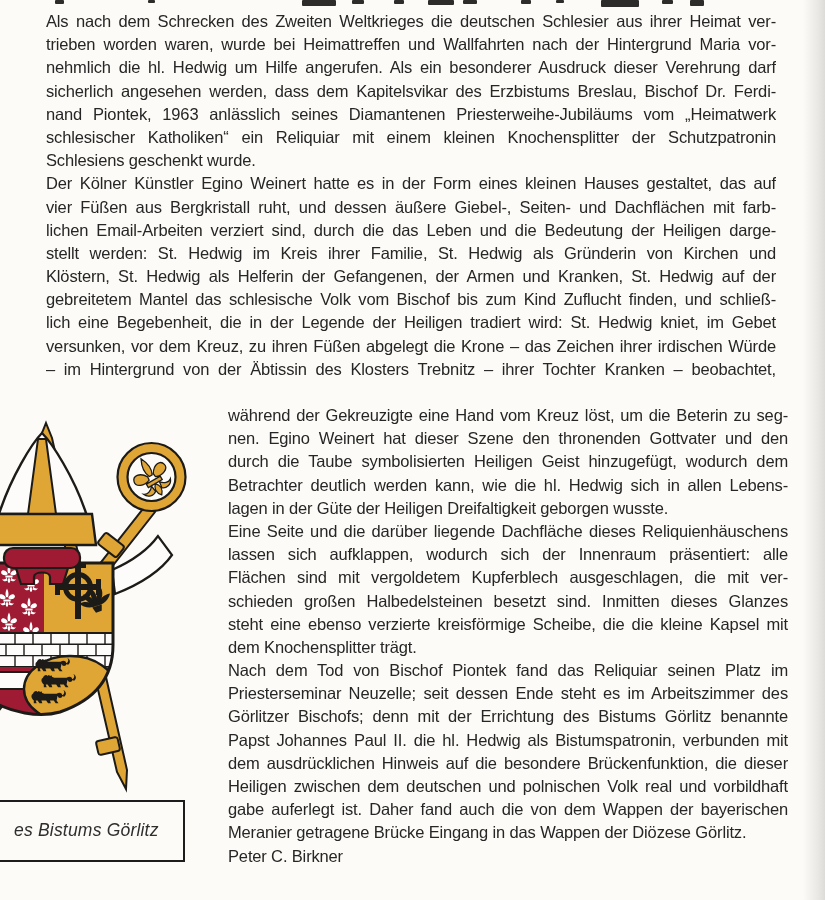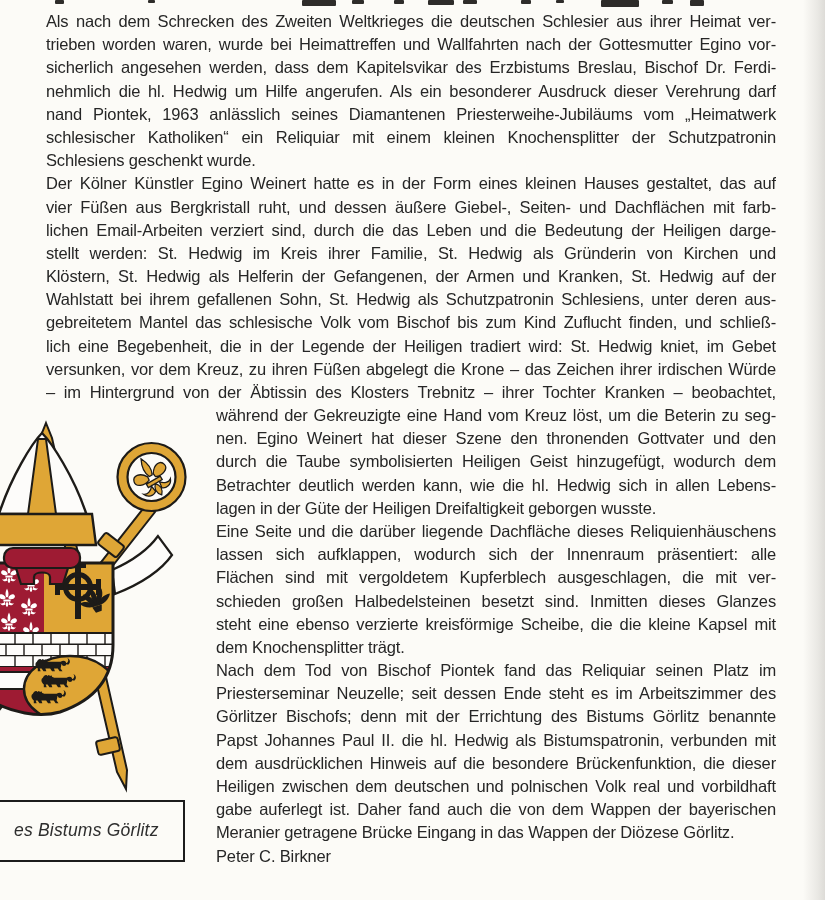--- a/index.html
+++ b/index.html
@@ -4,21 +4,21 @@
 <style>
   html,body{margin:0;padding:0;}
   body{width:825px;height:900px;overflow:hidden;background:#e7e5e0;}
   .page{position:relative;width:825px;height:900px;background:var(--paper,#FCFBF7);overflow:hidden;
         font-family:"Liberation Sans",sans-serif;color:var(--ink,#262626);}
   .scan-edge{position:absolute;top:0;right:0;width:22px;height:900px;
         background:linear-gradient(to right,rgba(0,0,0,0) 0%,rgba(60,55,50,0.10) 70%,rgba(60,55,50,0.16) 100%);}
   .frag{position:absolute;top:0;background:#2e2c2a;border-radius:1px;}
   .textblock{position:absolute;font-size:16.5px;letter-spacing:-0.15px;}
   .full-block{left:46px;top:10px;width:730px;}
-  .col-block{left:216px;top:404px;width:560px;}
+  .col-block{left:228px;top:404px;width:560px;}
   .line{height:23.2px;line-height:23.2px;white-space:pre;overflow:visible;}
   .line.j{text-align:justify;text-align-last:justify;white-space:normal;height:23.2px;overflow:hidden;}
   .line.l{text-align:left;}
   .line.r{text-align:left;}
   .coa{position:absolute;left:0;top:415px;width:210px;height:380px;}
   .caption-box{position:absolute;left:-30px;top:800px;width:215px;height:62px;
         background:var(--paper,#FCFBF7);border:2.5px solid #1c1c1c;box-sizing:border-box;}
   .caption-box span{display:block;padding-left:42px;line-height:56px;font-style:italic;
         font-size:17.5px;letter-spacing:0.2px;color:#2e2e2e;white-space:nowrap;}
   svg .oln{stroke:var(--outline,#1d1b18);}
@@ -38,32 +38,31 @@
     <div class="frag" style="left:463px;width:14px;height:4px;"></div>
     <div class="frag" style="left:521px;width:10px;height:4px;"></div>
     <div class="frag" style="left:556px;width:8px;height:3px;"></div>
     <div class="frag" style="left:601px;width:38px;height:7px;"></div>
     <div class="frag" style="left:662px;width:11px;height:4px;"></div>
     <div class="frag" style="left:690px;width:14px;height:6px;"></div>
   </div>
 
   <div class="textblock full-block">
       <div class="line j">Als nach dem Schrecken des Zweiten Weltkrieges die deutschen Schlesier aus ihrer Heimat ver-</div>
-      <div class="line j">trieben worden waren, wurde bei Heimattreffen und Wallfahrten nach der Gottesmutter Egino vor-</div>
+      <div class="line j">trieben worden waren, wurde bei Heimattreffen und Wallfahrten nach der Hintergrund Maria vor-</div>
+      <div class="line j">nehmlich die hl. Hedwig um Hilfe angerufen. Als ein besonderer Ausdruck dieser Verehrung darf</div>
       <div class="line j">sicherlich angesehen werden, dass dem Kapitelsvikar des Erzbistums Breslau, Bischof Dr. Ferdi-</div>
-      <div class="line j">nehmlich die hl. Hedwig um Hilfe angerufen. Als ein besonderer Ausdruck dieser Verehrung darf</div>
       <div class="line j">nand Piontek, 1963 anlässlich seines Diamantenen Priesterweihe-Jubiläums vom „Heimatwerk</div>
       <div class="line j">schlesischer Katholiken“ ein Reliquiar mit einem kleinen Knochensplitter der Schutzpatronin</div>
       <div class="line l">Schlesiens geschenkt wurde.</div>
       <div class="line j">Der Kölner Künstler Egino Weinert hatte es in der Form eines kleinen Hauses gestaltet, das auf</div>
       <div class="line j">vier Füßen aus Bergkristall ruht, und dessen äußere Giebel-, Seiten- und Dachflächen mit farb-</div>
       <div class="line j">lichen Email-Arbeiten verziert sind, durch die das Leben und die Bedeutung der Heiligen darge-</div>
       <div class="line j">stellt werden: St. Hedwig im Kreis ihrer Familie, St. Hedwig als Gründerin von Kirchen und</div>
       <div class="line j">Klöstern, St. Hedwig als Helferin der Gefangenen, der Armen und Kranken, St. Hedwig auf der</div>
-      <div class="line j">Wahlstatt bei ihrem gefallenen Sohn, St. Hedwig als Schutzpatronin Schlesiens, unter deren aus-</div>
       <div class="line j">gebreitetem Mantel das schlesische Volk vom Bischof bis zum Kind Zuflucht finden, und schließ-</div>
       <div class="line j">lich eine Begebenheit, die in der Legende der Heiligen tradiert wird: St. Hedwig kniet, im Gebet</div>
       <div class="line j">versunken, vor dem Kreuz, zu ihren Füßen abgelegt die Krone – das Zeichen ihrer irdischen Würde</div>
       <div class="line j">– im Hintergrund von der Äbtissin des Klosters Trebnitz – ihrer Tochter Kranken – beobachtet,</div>
     </div>
 
   <div class="textblock col-block">
       <div class="line j">während der Gekreuzigte eine Hand vom Kreuz löst, um die Beterin zu seg-</div>
       <div class="line j">nen. Egino Weinert hat dieser Szene den thronenden Gottvater und den</div>
       <div class="line j">durch die Taube symbolisierten Heiligen Geist hinzugefügt, wodurch dem</div>

